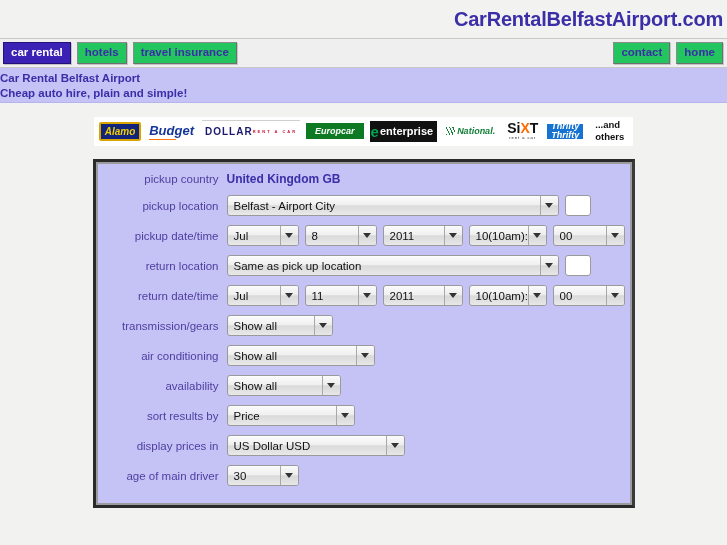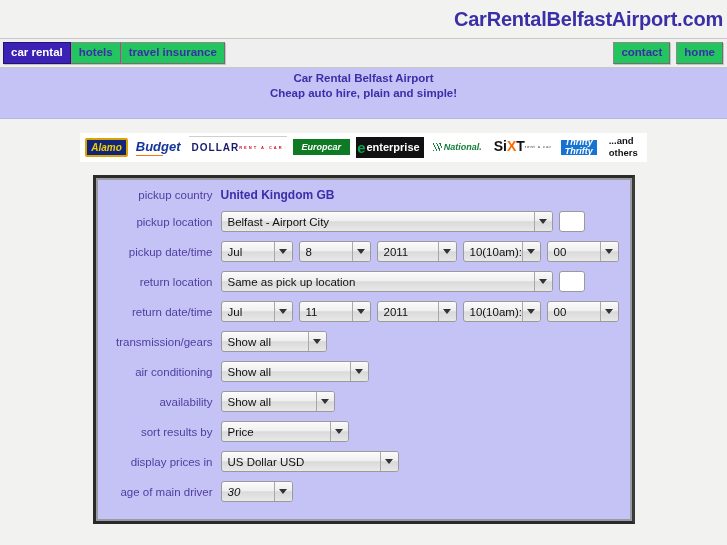--- a/index.html
+++ b/index.html
@@ -37,21 +37,21 @@
   .navbar {
     height: 30px;
     background: #efefef;
     border-top: 1px solid #c8c8c8;
     border-bottom: 1px solid #c8c8c8;
     display: flex;
     align-items: center;
     box-sizing: border-box;
     position: relative;
   }
-  .nav-left { display: flex; align-items: center; padding-left: 3px; }
+  .nav-left { display: flex; align-items: center; gap: 6px; padding-left: 3px; }
   .nav-right { display: flex; align-items: flex-end; gap: 6px; position: absolute; right: 4px; }
 
   .nav-btn {
     font-size: 11.5px;
     font-weight: bold;
     color: #3b2fa8;
     background: #22c55e;
     border: 1px solid #8b8b8b;
     border-right-color: #6f6f6f;
     border-bottom-color: #6f6f6f;
@@ -63,22 +63,22 @@
   }
   .nav-btn.active {
     background: #3b22b5;
     color: #ffffff;
     border-color: #241178;
   }
 
   
   .tagline {
     background: #c5c2f6;
-    text-align: center;
-    padding: 3px 0 17px 0;
+    text-align: left;
+    padding: 3px 0 1px 0;
     border-bottom: 1px solid #b6b3ee;
   }
   .tagline div {
     font-size: 11.5px;
     font-weight: bold;
     color: #3b2fa8;
     line-height: 15px;
   }
 
   
@@ -179,21 +179,21 @@
     width: 9px; height: 8px;
     background: repeating-linear-gradient(65deg, #15803a 0 1px, #ffffff 1px 3px);
     margin-right: 2px;
   }
   .lg-sixt {
     background: #ffffff;
     color: #111111;
     font-size: 14px;
     padding: 0 3px;
     height: 22px;
-    flex-direction: row;
+    flex-direction: column;
     line-height: 0.95;
   }
   .lg-sixt .x { color: #ff6a00; }
   .lg-sixt .sub { font-size: 4px; letter-spacing: 1px; font-weight: normal; }
   .lg-thrifty {
     background: #1773d1;
     color: #ffffff;
     font-size: 9px;
     font-style: italic;
     padding: 0 4px;
@@ -224,20 +224,21 @@
     border: 3px solid #2a2a2a;
     border-right-color: #3a3a3a;
     box-shadow: inset 0 0 0 2px #9b9ba0;
     padding: 10px 0 10px 0;
     box-sizing: border-box;
   }
   .frow {
     display: flex;
     align-items: center;
     margin-bottom: 9px;
+    padding-left: 6px;
   }
   .flabel {
     width: 125px;
     text-align: right;
     font-size: 11.5px;
     color: #4d3fa0;
     padding-right: 8px;
     white-space: nowrap;
     box-sizing: border-box;
   }
@@ -291,21 +292,21 @@
   .w-month    { width: 72px; }
   .w-day      { width: 72px; }
   .w-year     { width: 80px; }
   .w-hour     { width: 78px; }
   .w-min      { width: 72px; }
   .w-trans    { width: 106px; }
   .w-air      { width: 148px; }
   .w-avail    { width: 114px; }
   .w-sort     { width: 128px; }
   .w-currency { width: 178px; }
-  .w-age      { width: 72px; font-style: italic; }
+  .w-age      { width: 72px; }
 
   .tinybox {
     width: 26px;
     height: 21px;
     background: #ffffff;
     border: 1px solid #9a9a9a;
     border-radius: 3px;
     box-sizing: border-box;
   }
 </style>

